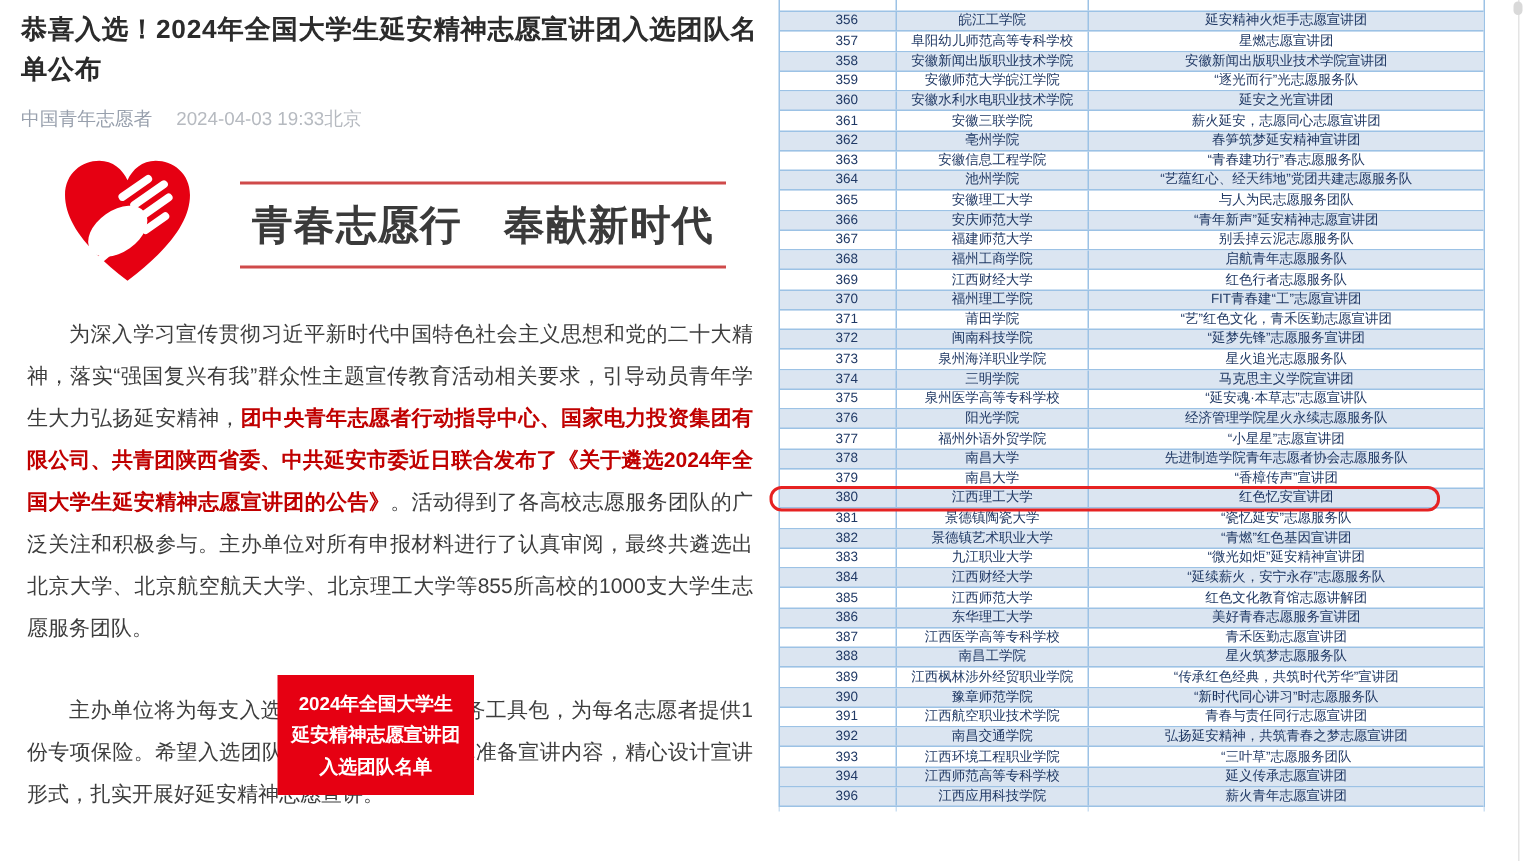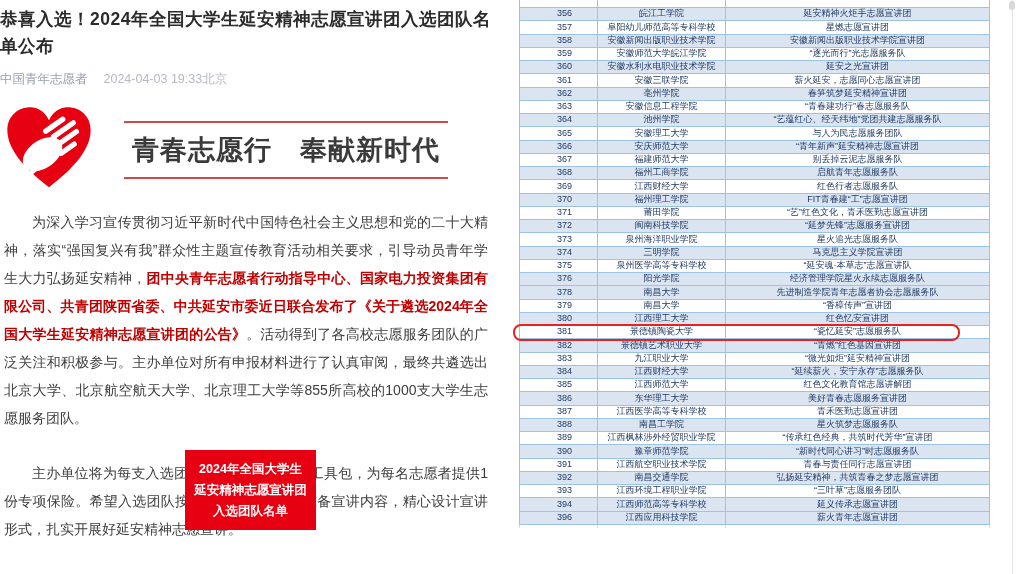--- a/index.html
+++ b/index.html
@@ -2,26 +2,26 @@
 <html><head>
 <meta charset="utf-8">
 <style>
   html,body{margin:0;padding:0;}
   body{
     width:1024px;height:574px;position:relative;overflow:hidden;
     background:#ffffff;
     font-family:"Liberation Sans","DejaVu Sans",sans-serif;
   }
   
-  .left{position:absolute;left:0;top:6px;width:492px;}
+  .left{position:absolute;left:14px;top:6px;width:492px;}
   .title{font-size:17.5px;font-weight:bold;color:#2b2b2b;line-height:1.55;letter-spacing:.5px;}
   .meta{margin-top:11px;font-size:12.5px;color:#b6bac0;white-space:nowrap;}
   .meta .src{color:#98a0ad;margin-right:16px;cursor:pointer;}
   .meta .loc{margin-left:0;}
-  .banner{margin-top:12px;display:flex;align-items:center;gap:26px;height:100px;}
+  .banner{margin-top:12px;display:flex;align-items:center;justify-content:center;gap:26px;height:100px;}
   .slogan-wrap{border-top:2px solid #cf4a4a;border-bottom:2px solid #cf4a4a;padding:9px 8px;}
   .slogan{
     font-family:"Liberation Serif","DejaVu Serif",serif;
     font-weight:bold;font-size:27px;color:#3a3a3a;letter-spacing:1px;white-space:nowrap;
   }
   .para{margin:4px;font-size:14px;line-height:28px;color:#3d3d3d;text-indent:2em;text-align:justify;}
   .p1{margin-top:8px;}
   .p2{margin-top:27px;}
   .hl-red{color:#c00000;font-weight:bold;}
   .redbox{
@@ -201,20 +201,25 @@
       <div class="trow">
         <div class="cell c-no">375</div>
         <div class="cell c-school">泉州医学高等专科学校</div>
         <div class="cell c-team">“延安魂·本草志”志愿宣讲队</div>
       </div>
       <div class="trow shade">
         <div class="cell c-no">376</div>
         <div class="cell c-school">阳光学院</div>
         <div class="cell c-team">经济管理学院星火永续志愿服务队</div>
       </div>
+      <div class="trow">
+        <div class="cell c-no">377</div>
+        <div class="cell c-school">福州外语外贸学院</div>
+        <div class="cell c-team">“小星星”志愿宣讲团</div>
+      </div>
       <div class="trow shade">
         <div class="cell c-no">378</div>
         <div class="cell c-school">南昌大学</div>
         <div class="cell c-team">先进制造学院青年志愿者协会志愿服务队</div>
       </div>
       <div class="trow">
         <div class="cell c-no">379</div>
         <div class="cell c-school">南昌大学</div>
         <div class="cell c-team">“香樟传声”宣讲团</div>
       </div>

